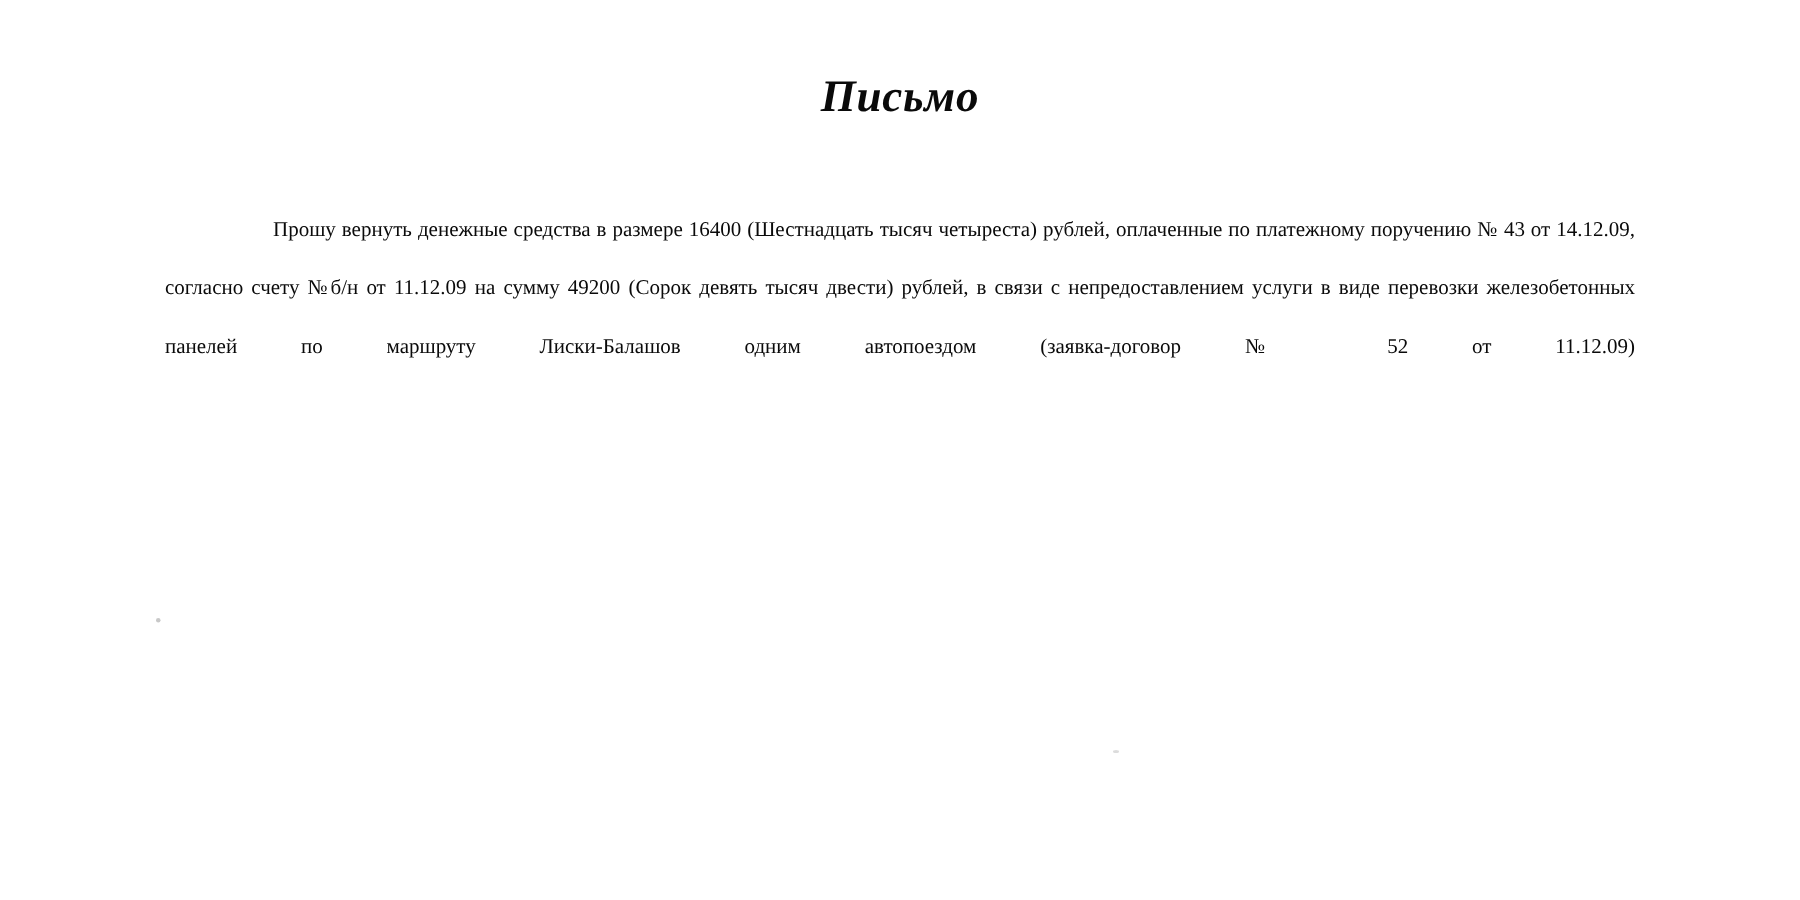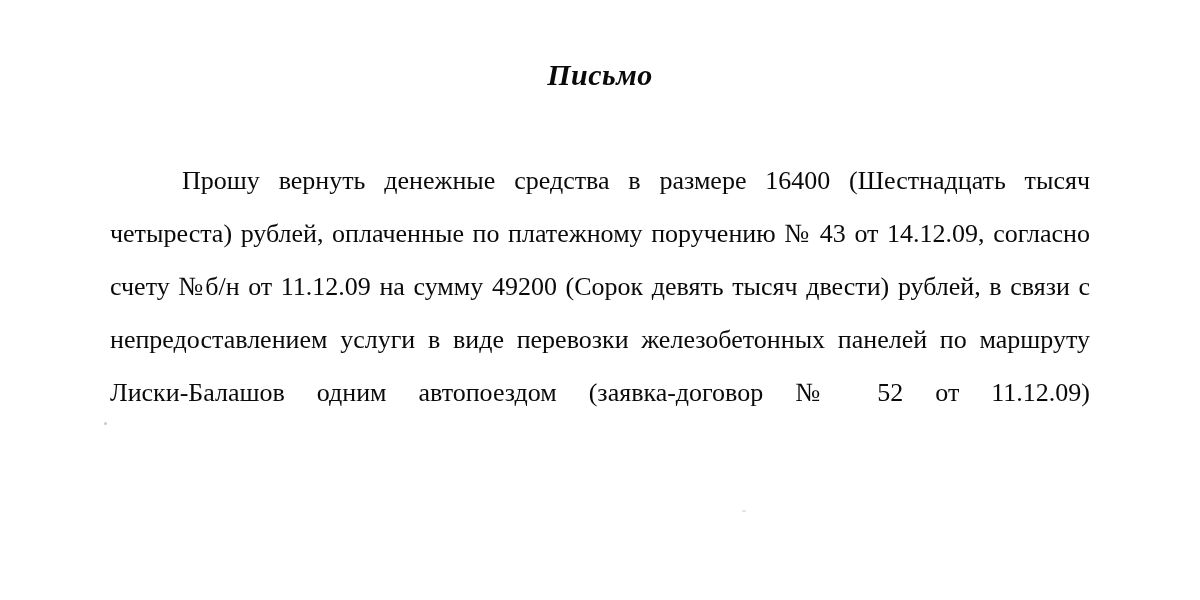--- a/index.html
+++ b/index.html
@@ -20,33 +20,33 @@
     height: 600px;
     background: #ffffff;
     box-sizing: border-box;
   }
   .doc-title {
     text-align: center;
     font-size: 30px;
     font-weight: bold;
     font-style: italic;
     letter-spacing: 0.5px;
-    margin: 18px;
+    margin: 8px;
     padding-top: 40px;
   }
   .body-block {
     margin: 0 auto;
     padding-top: 44px;
     width: 980px;
   }
   .para {
     text-align: justify;
     text-justify: inter-word;
-    font-size: 26px;
-    line-height: 53px;
+    font-size: 14px;
+    line-height: 39px;
     margin: 0 0 0 0;
     text-indent: 72px;
     hyphens: none;
   }
   .para + .para {
     margin-top: 0px;
   }
   
   .para::after {
     content: "";

